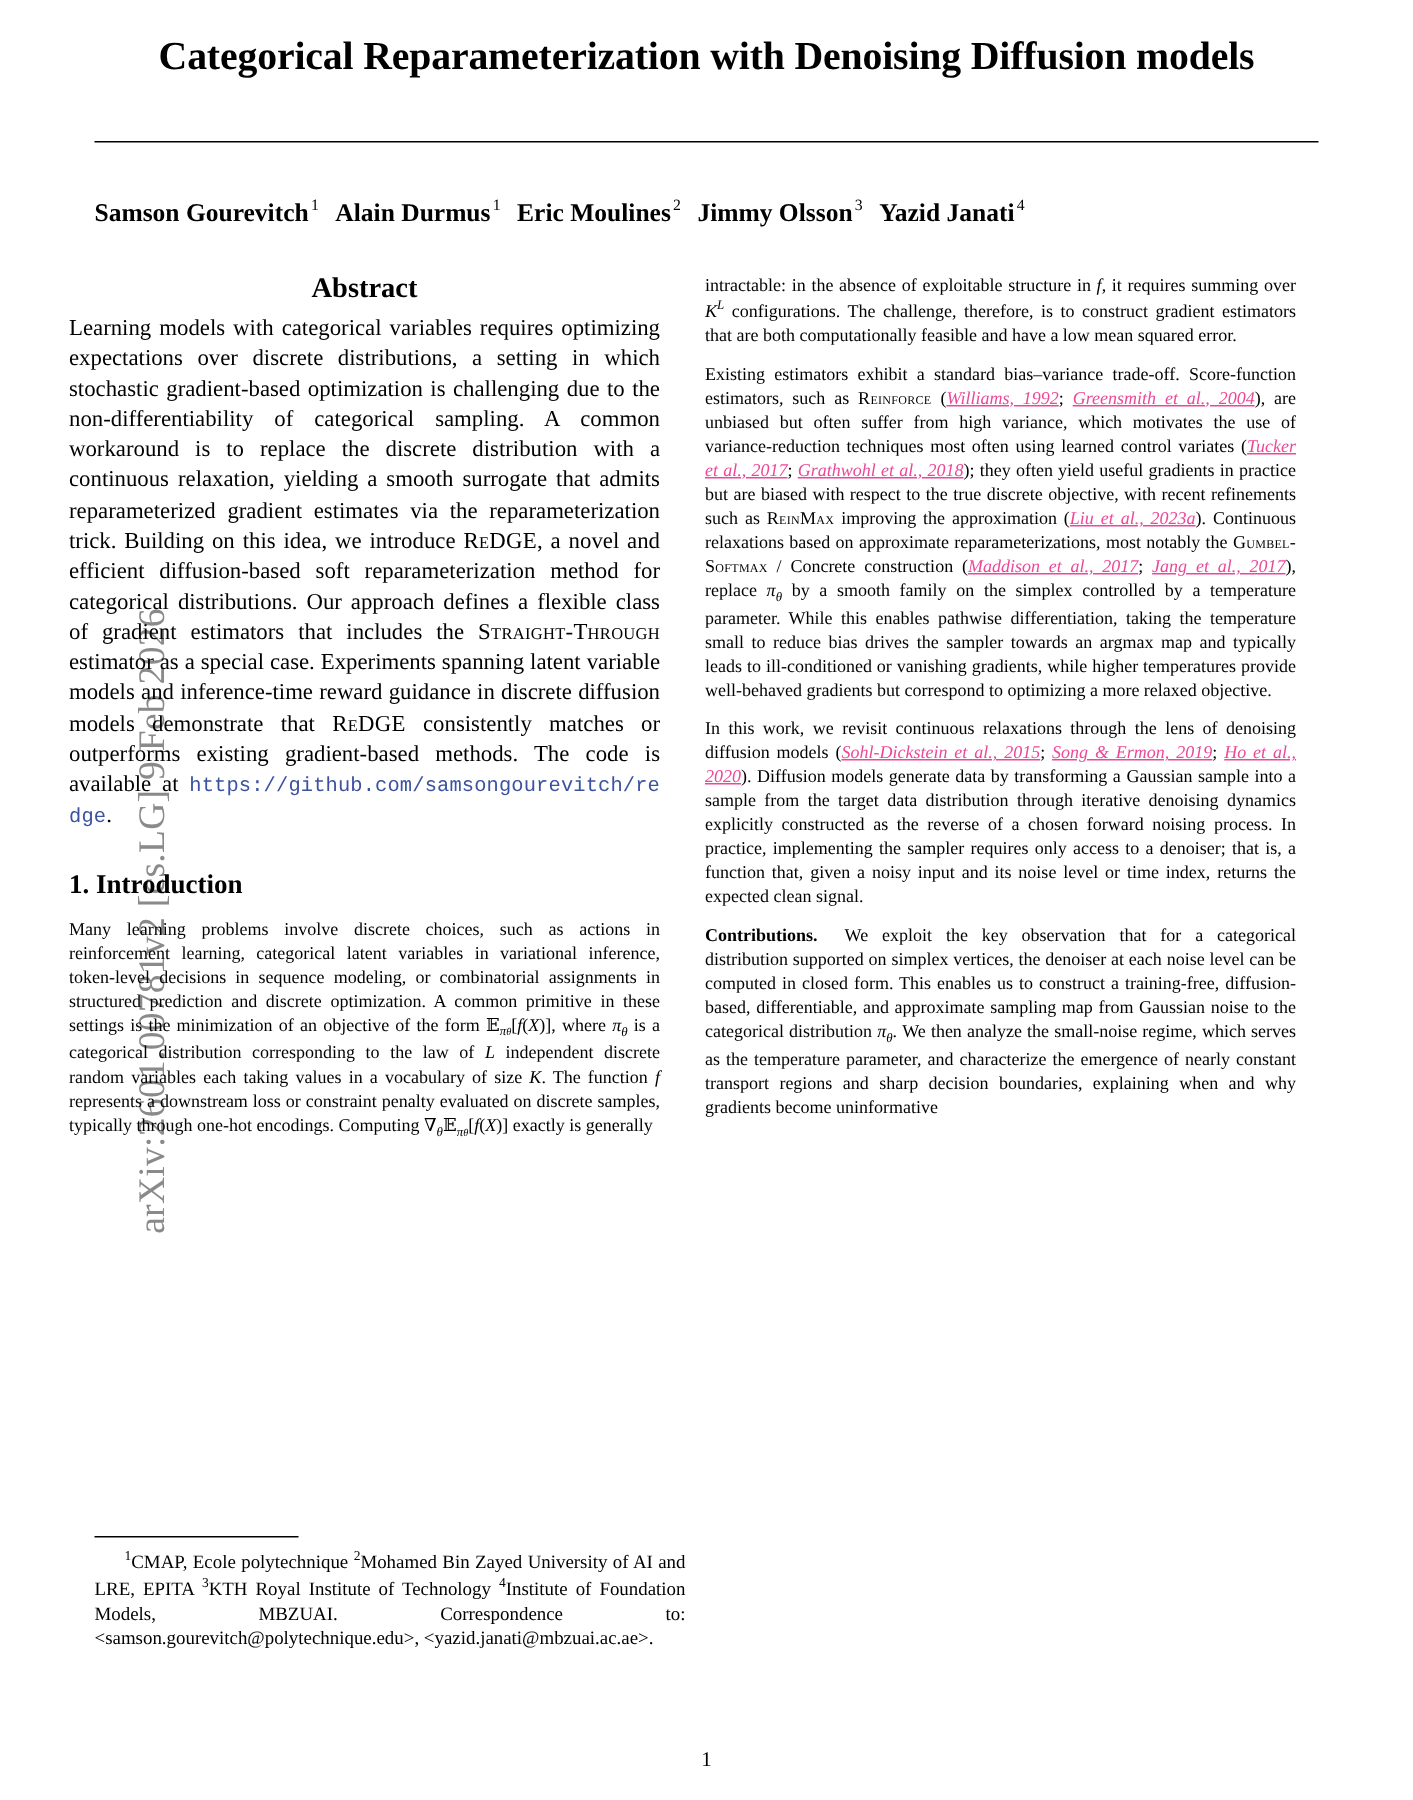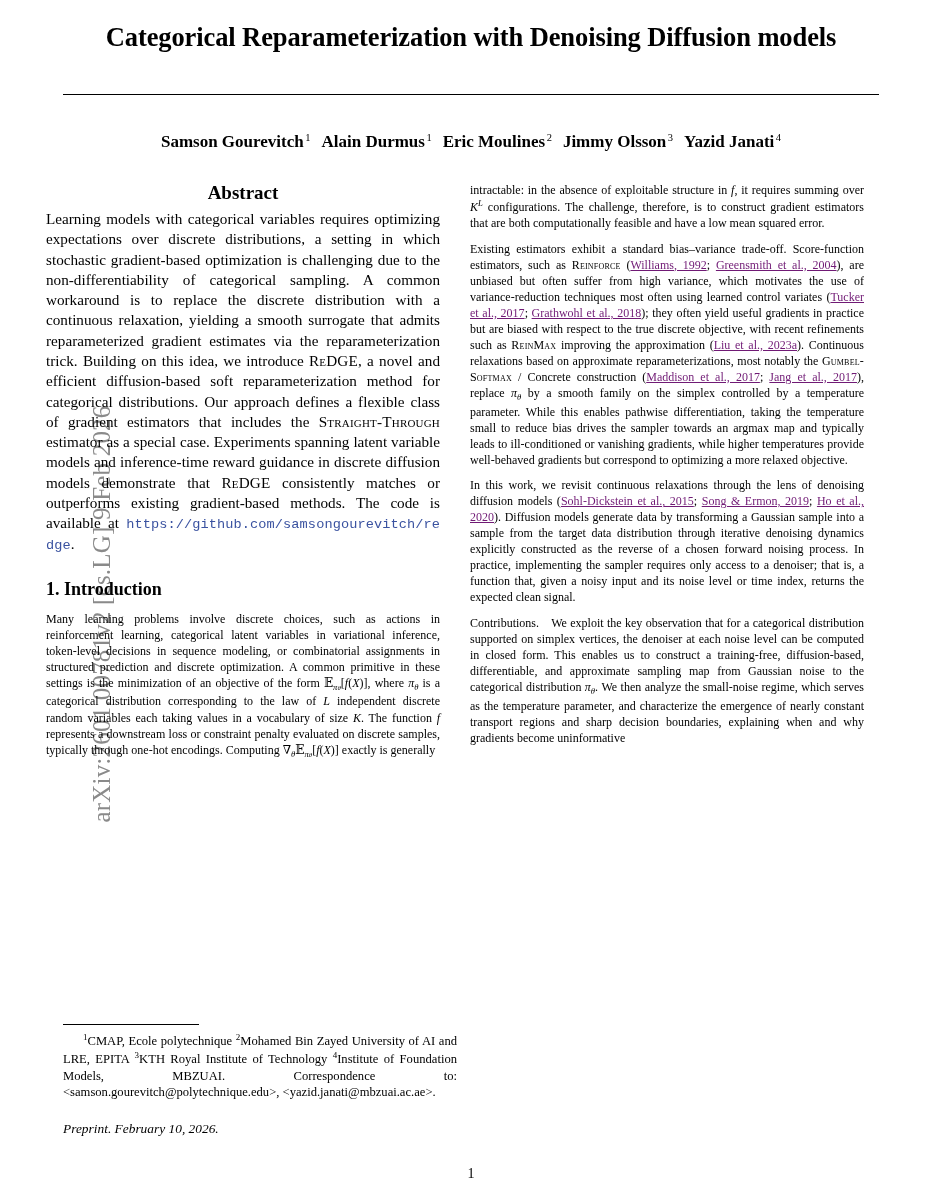--- a/index.html
+++ b/index.html
@@ -52,21 +52,21 @@
     font-weight: bold;
     letter-spacing: -0.1px;
     line-height: 1.2;
     margin: 0;
   }
   .rule {
     border-top: 1.6px solid #000;
     margin-top: 40px;
   }
   #authors {
-    text-align: center;
+    text-align: left;
     font-size: 17px;
     font-weight: bold;
     margin-top: 36px;
     line-height: 1.3;
   }
   #authors .sep { display: inline-block; width: 11px; }
   sup.aff {
     font-size: 10.5px;
     font-weight: normal;
     vertical-align: super;
@@ -115,31 +115,31 @@
     font-weight: bold;
     margin: 23px 0 11px 0;
     text-align: left;
   }
 
   .sc {
     font-variant: small-caps;
     letter-spacing: 0.2px;
   }
   .it { }
-  .bold { font-weight: normal; }
+  .bold { font-weight: bold; }
 
   a.url, .url {
     color: #3a52a0;
     font-family: "Liberation Mono", "DejaVu Sans Mono", monospace;
     font-size: 13.6px;
     text-decoration: none;
     letter-spacing: 0.1px;
     word-break: break-all;
   }
-  .cite { color: #701a75; }
+  .cite { color: #ec4899; font-style: italic; }
 
   
   .mi { font-style: italic; font-family: "Liberation Serif", serif; }
   .mathbb { font-family: "DejaVu Serif", serif; font-style: normal; }
   .sub {
     font-size: 0.72em;
     vertical-align: sub;
     font-style: italic;
   }
   .sup {
@@ -225,18 +225,17 @@
       <p class="body"><span class="bold">Contributions.</span><span style="display:inline-block;width:9px"></span><span> We exploit the key observation that for a categorical distribution supported on simplex vertices, the denoiser at each noise level can be computed in closed form. This enables us to construct a training-free, diffusion-based, differentiable, and approximate sampling map from Gaussian noise to the categorical distribution </span><span><span class="mi">π</span><span class="sub">θ</span></span><span>. We then analyze the small-noise regime, which serves as the temperature parameter, and characterize the emergence of nearly constant transport regions and sharp decision boundaries, explaining when and why gradients become uninformative</span></p>
 
     </div>
   </div>
 
   <div id="footnote-area">
     <div id="footnote-rule"></div>
     <div id="footnote-text">
       <span style="display:inline-block;width:20px"></span><sup>1</sup><span>CMAP, Ecole polytechnique </span><sup>2</sup><span>Mohamed Bin Zayed University of AI and LRE, EPITA </span><sup>3</sup><span>KTH Royal Institute of Technology </span><sup>4</sup><span>Institute of Foundation Models, MBZUAI. Correspondence to: </span><span>&lt;samson.gourevitch@polytechnique.edu&gt;</span><span>, </span><span>&lt;yazid.janati@mbzuai.ac.ae&gt;</span><span>.</span>
     </div>
-    <div id="preprint-line">Preprint. February 10, 2026.</div>
   </div>
 
   <div id="page-number">1</div>
 
 </div>
 
 </body></html>

